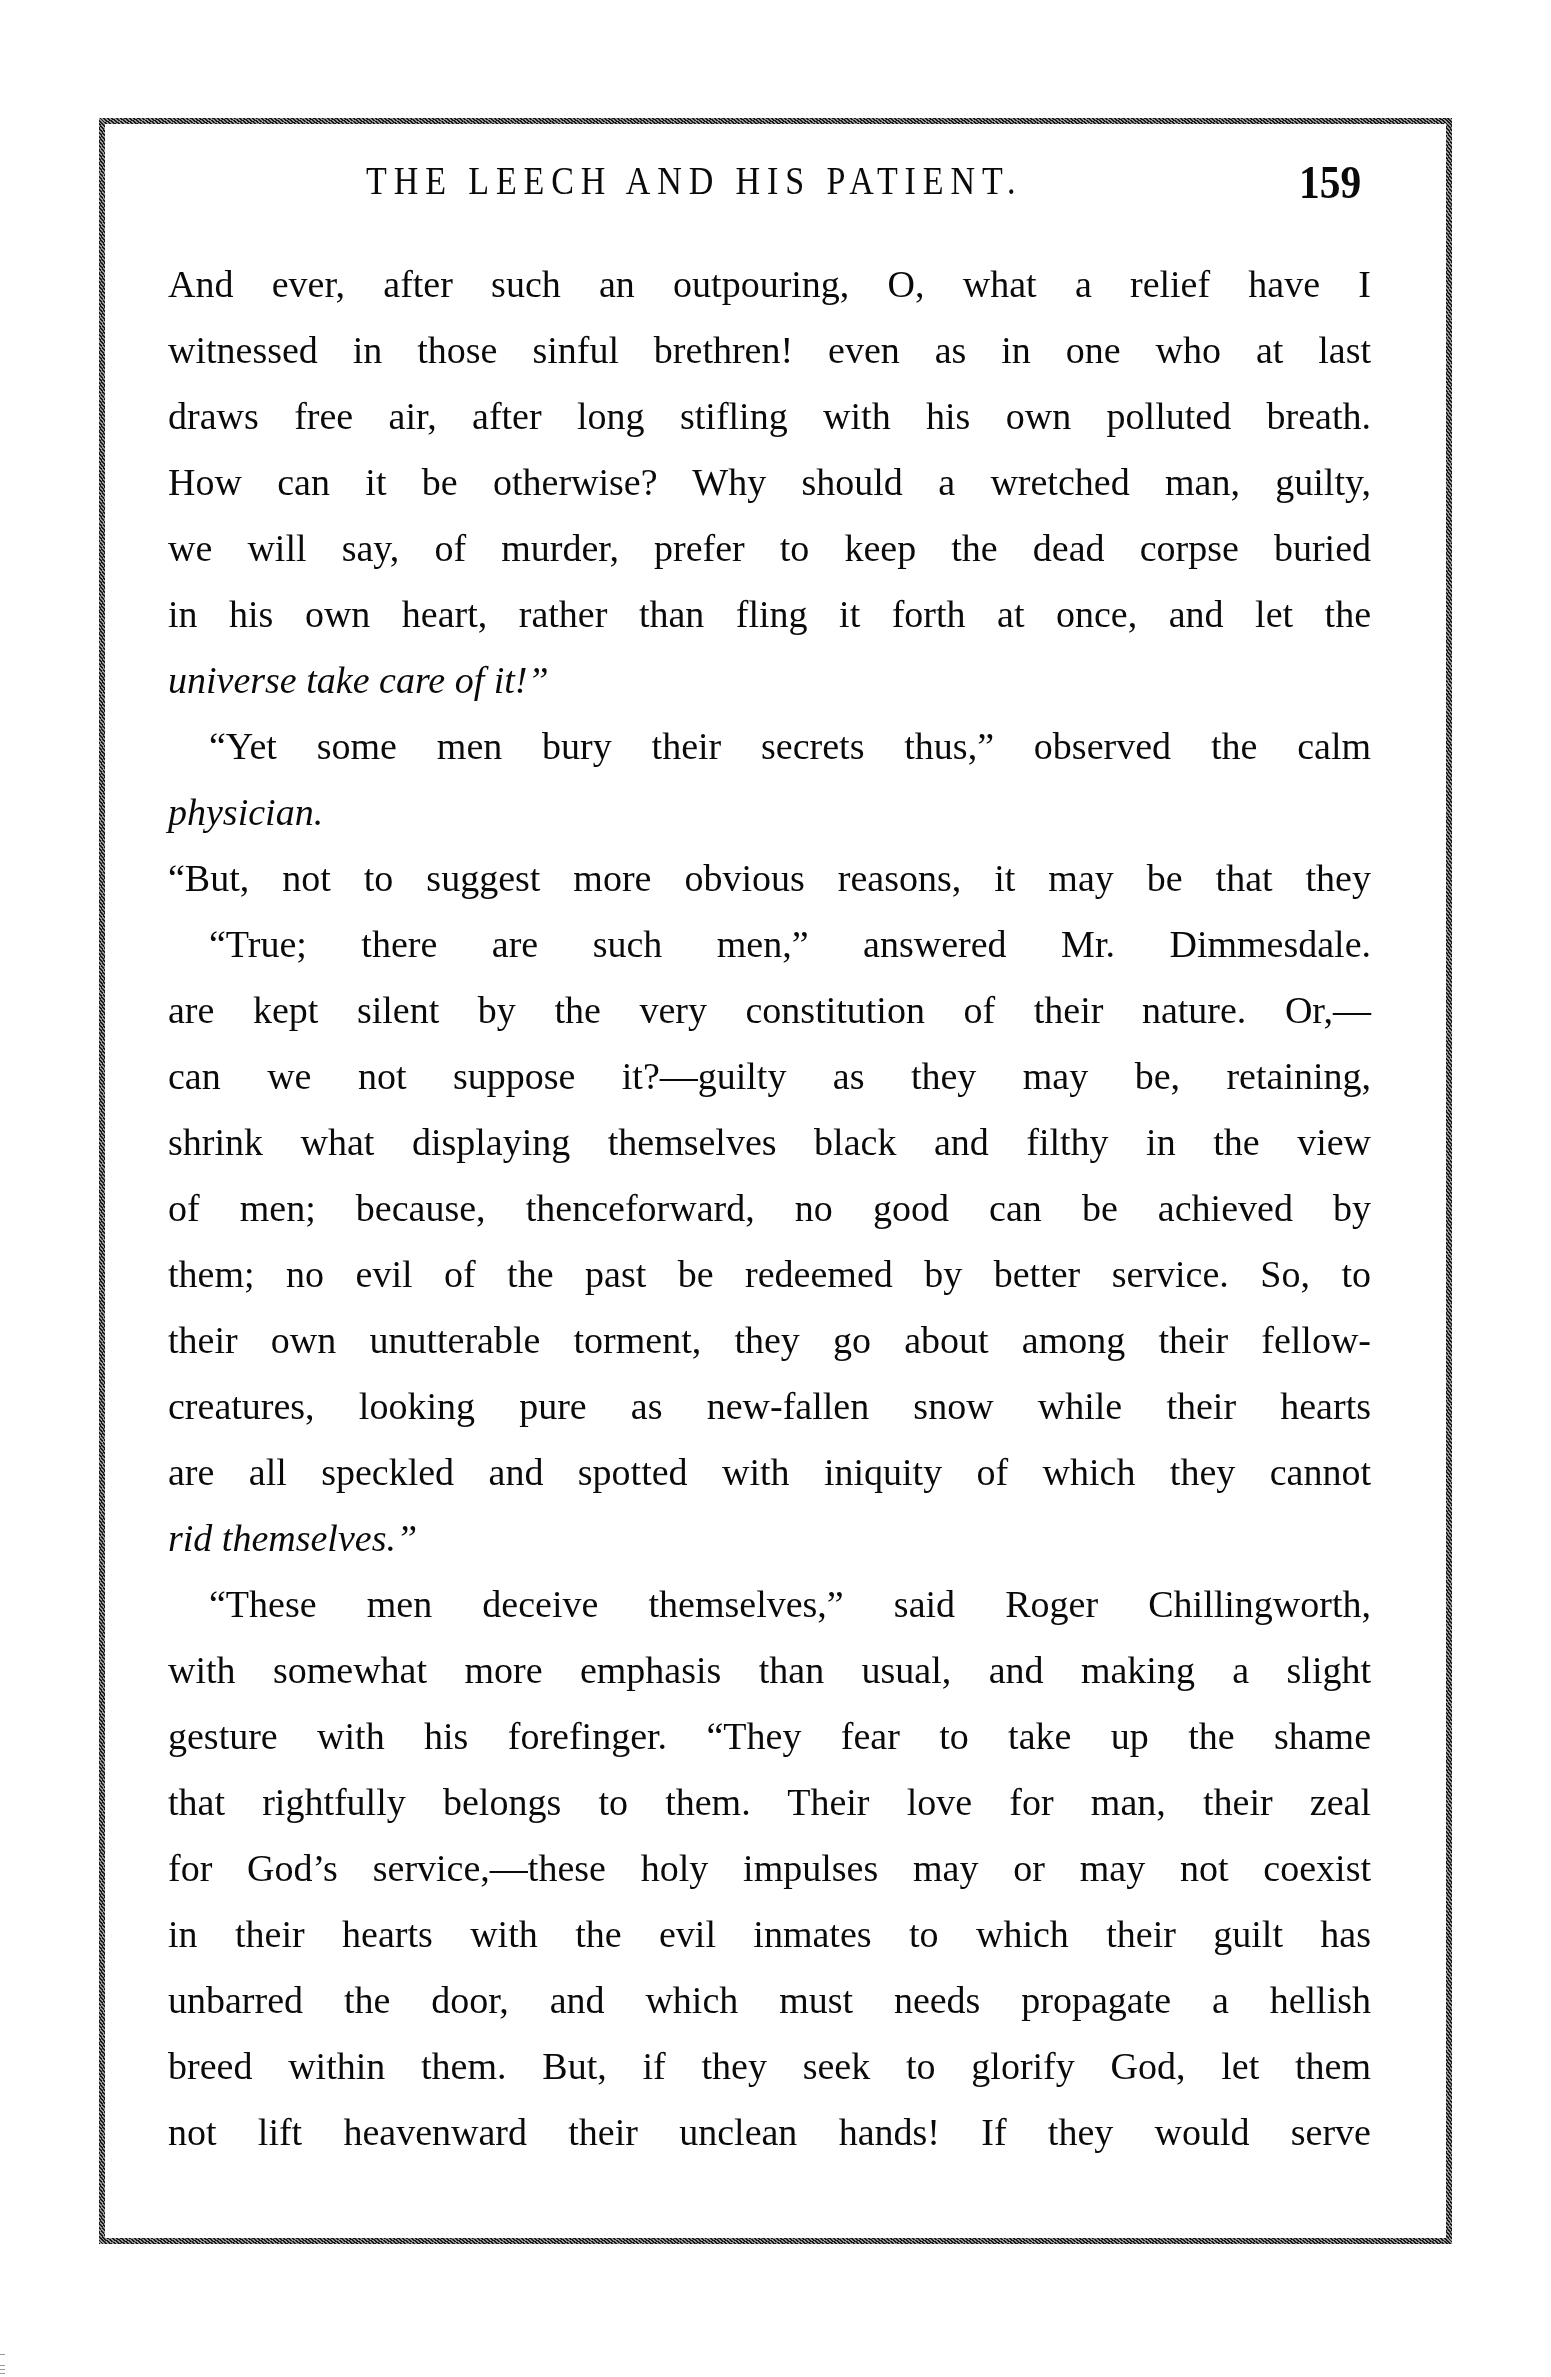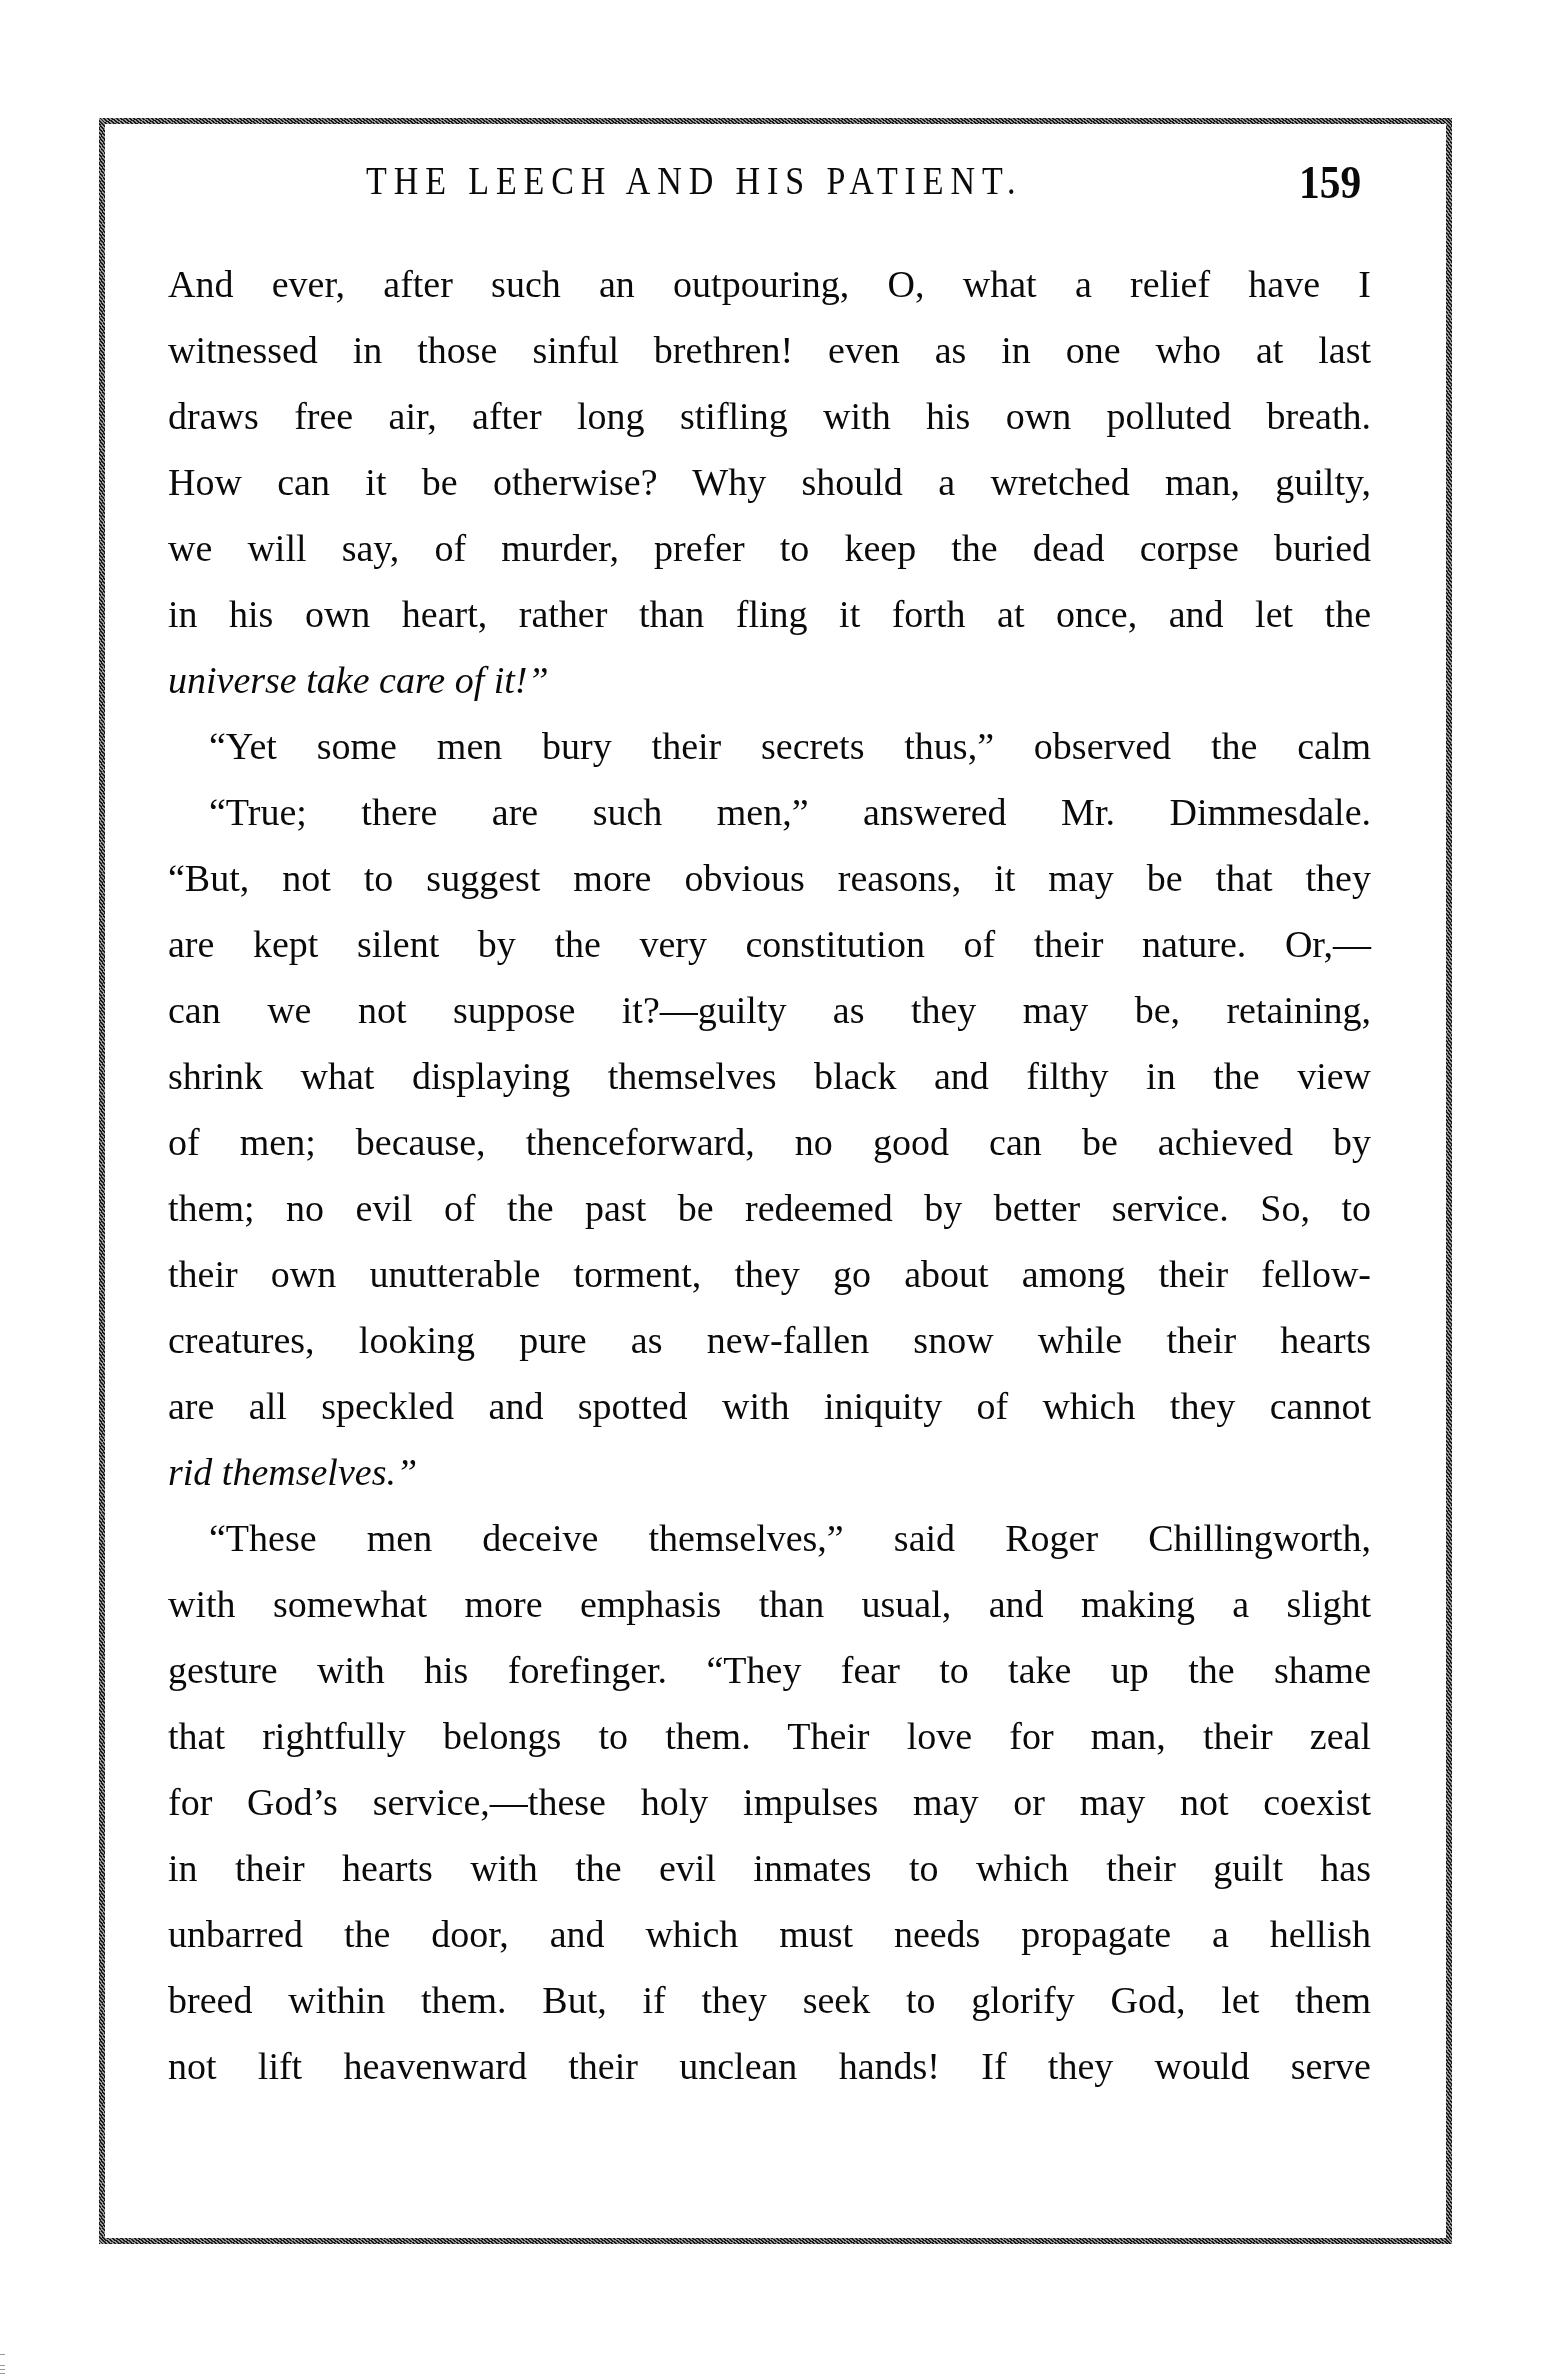--- a/index.html
+++ b/index.html
@@ -91,22 +91,23 @@
 
 <div class="text-body" id="text-body">
     <span class="line">And ever, after such an outpouring, O, what a relief have I</span>
     <span class="line">witnessed in those sinful brethren! even as in one who at last</span>
     <span class="line">draws free air, after long stifling with his own polluted breath.</span>
     <span class="line">How can it be otherwise?  Why should a wretched man, guilty,</span>
     <span class="line">we will say, of murder, prefer to keep the dead corpse buried</span>
     <span class="line">in his own heart, rather than fling it forth at once, and let the</span>
     <span class="line last">universe take care of it!”</span>
     <span class="line indent">“Yet some men bury their secrets thus,” observed the calm</span>
+    <span class="line last">physician.</span>
+    <span class="line">“But, not to suggest more obvious reasons, it may be that they</span>
     <span class="line indent">“True; there are such men,” answered Mr. Dimmesdale.</span>
-    <span class="line">“But, not to suggest more obvious reasons, it may be that they</span>
     <span class="line">are kept silent by the very constitution of their nature.  Or,—</span>
     <span class="line">can we not suppose it?—guilty as they may be, retaining,</span>
     <span class="line">shrink what displaying themselves black and filthy in the view</span>
     <span class="line">of men; because, thenceforward, no good can be achieved by</span>
     <span class="line">them; no evil of the past be redeemed by better service.  So, to</span>
     <span class="line">their own unutterable torment, they go about among their fellow-</span>
     <span class="line">creatures, looking pure as new-fallen snow while their hearts</span>
     <span class="line">are all speckled and spotted with iniquity of which they cannot</span>
     <span class="line last">rid themselves.”</span>
     <span class="line indent">“These men deceive themselves,” said Roger Chillingworth,</span>

